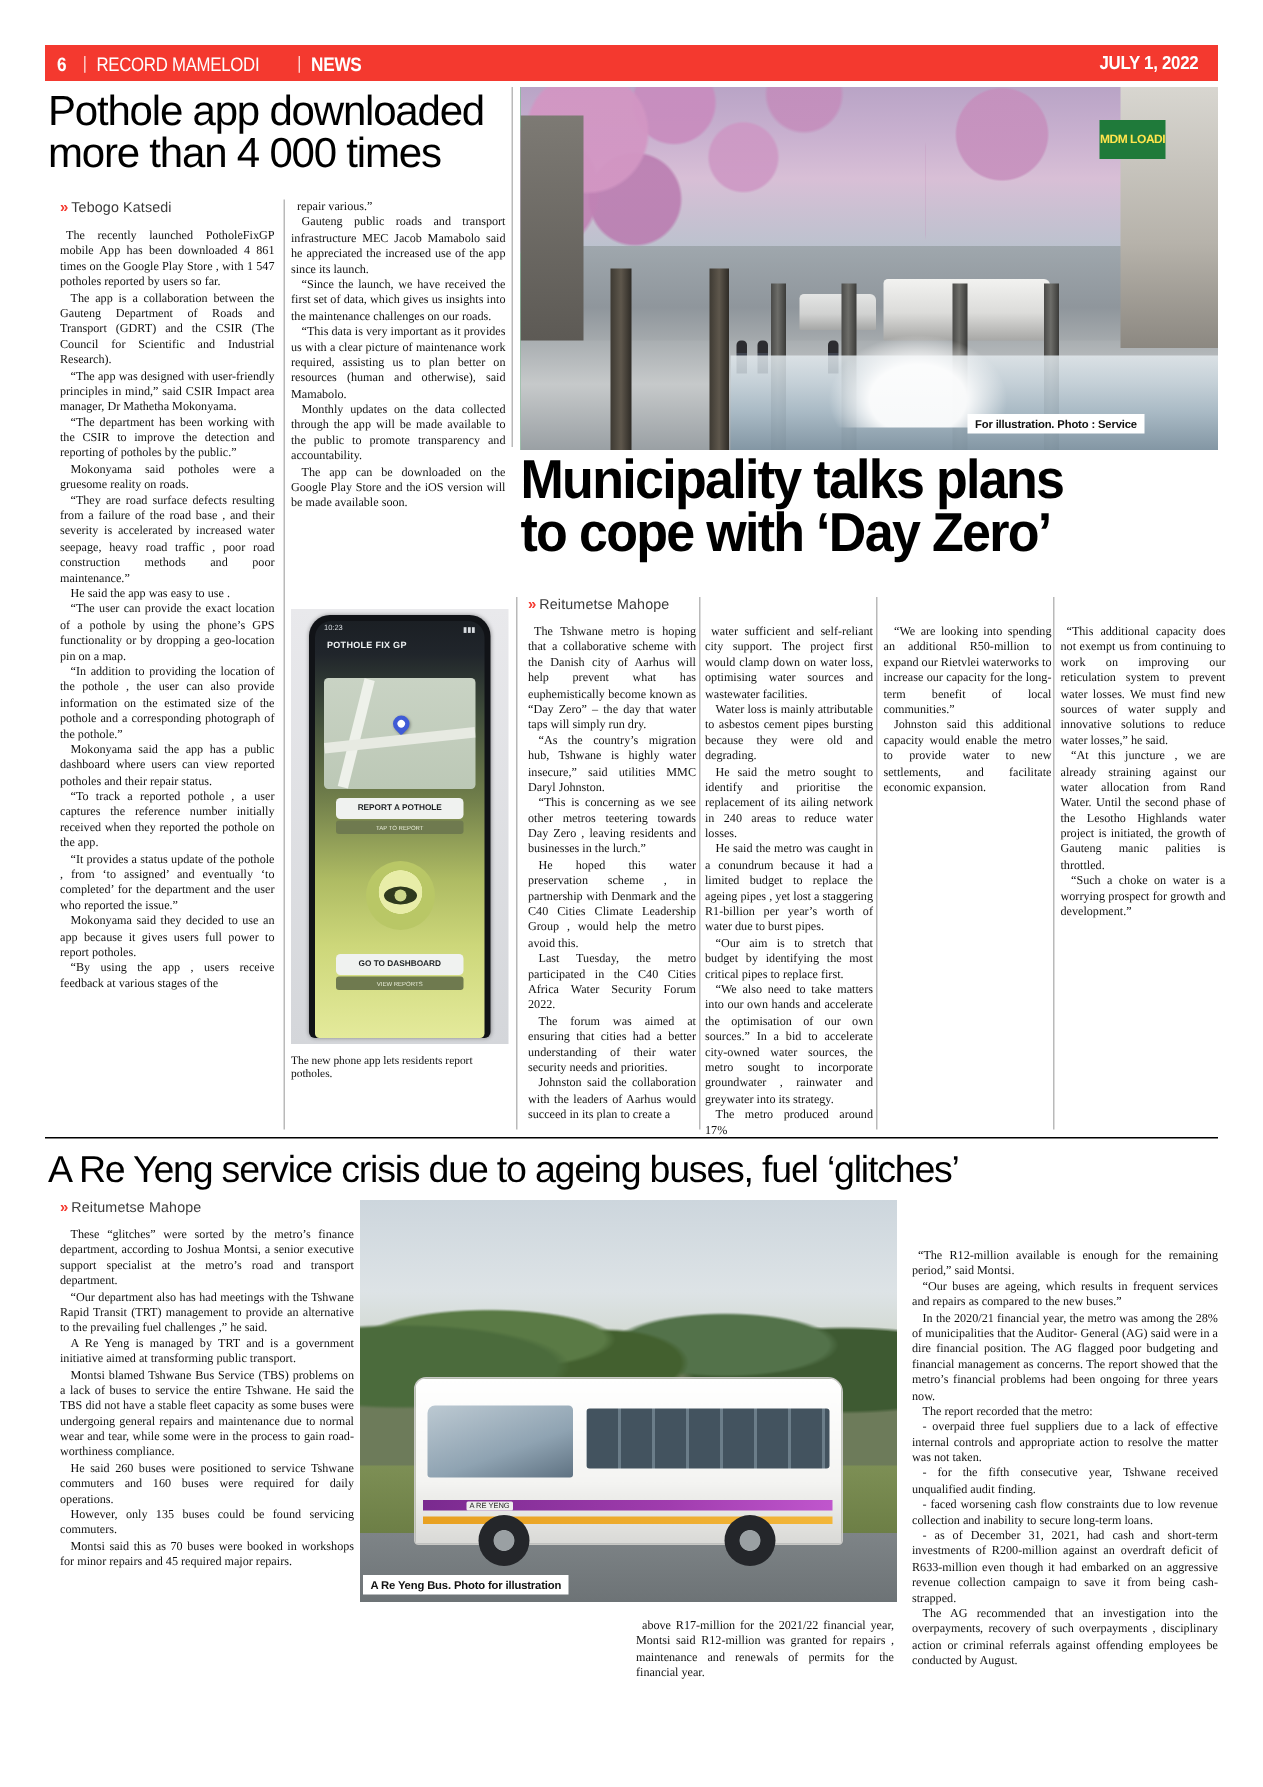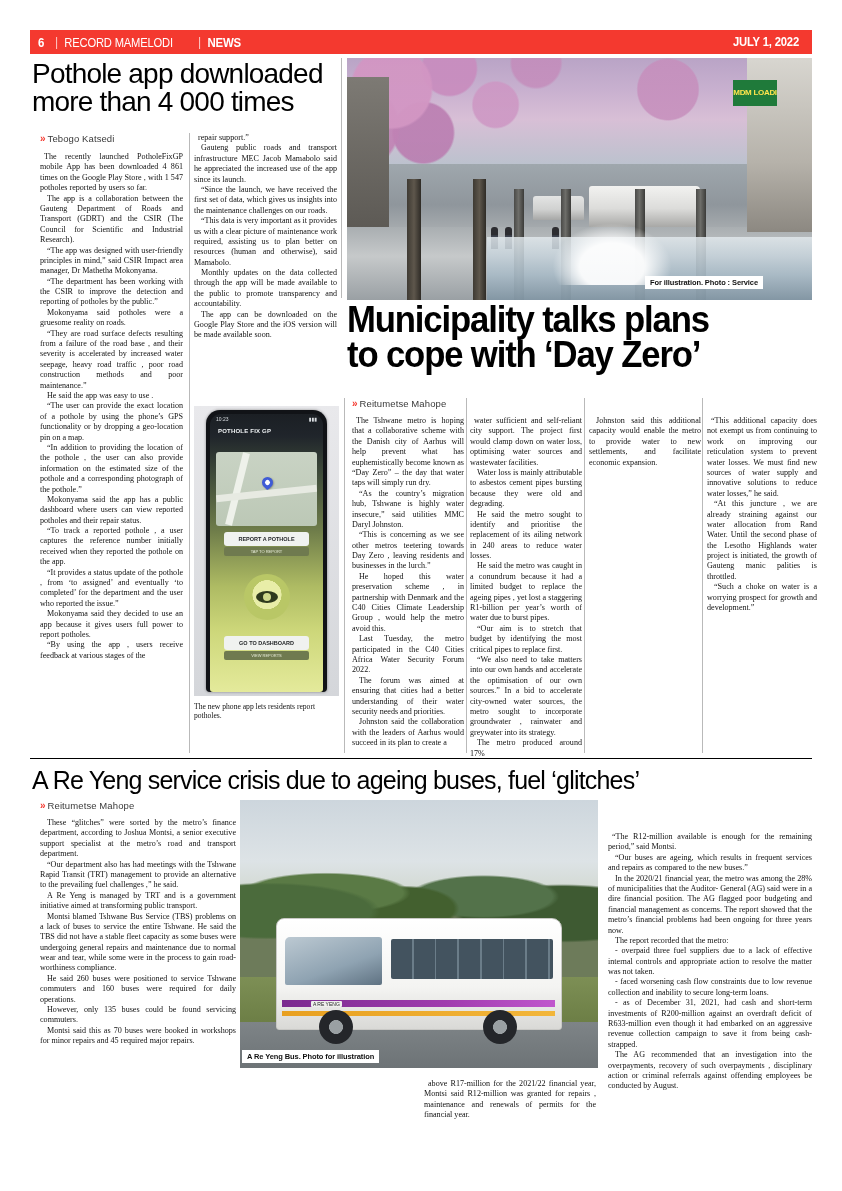--- a/index.html
+++ b/index.html
@@ -462,21 +462,21 @@
       <p>He said the app was easy to use .</p>
       <p>“The user can provide the exact location of a pothole by using the phone’s GPS functionality or by dropping a geo-location pin on a map.</p>
       <p>“In addition to providing the location of the pothole , the user can also provide information on the estimated size of the pothole and a corresponding photograph of the pothole.”</p>
       <p>Mokonyama said the app has a public dashboard where users can view reported potholes and their repair status.</p>
       <p>“To track a reported pothole , a user captures the reference number initially received when they reported the pothole on the app.</p>
       <p>“It provides a status update of the pothole , from ‘to assigned’ and eventually ‘to completed’ for the department and the user who reported the issue.”</p>
       <p>Mokonyama said they decided to use an app because it gives users full power to report potholes.</p>
       <p>“By using the app , users receive feedback at various stages of the</p>
     </div>
   <div class="bodytext" id="a1-col2">
-      <p class="first">repair support.”</p>
+      <p class="first">repair various.”</p>
       <p>Gauteng public roads and transport infrastructure MEC Jacob Mamabolo said he appreciated the increased use of the app since its launch.</p>
       <p>“Since the launch, we have received the first set of data, which gives us insights into the maintenance challenges on our roads.</p>
       <p>“This data is very important as it provides us with a clear picture of maintenance work required, assisting us to plan better on resources (human and otherwise), said Mamabolo.</p>
       <p>Monthly updates on the data collected through the app will be made available to the public to promote transparency and accountability.</p>
       <p>The app can be downloaded on the Google Play Store and the iOS version will be made available soon.</p>
     </div>
 
   <div id="hero-photo">
     <div class="ph-sky"></div>
     <div class="ph-blossom"></div>
@@ -526,20 +526,21 @@
   <div class="bodytext" id="a2-col2">
       <p class="first">water sufficient and self-reliant city support. The project first would clamp down on water loss, optimising water sources and wastewater facilities.</p>
       <p>Water loss is mainly attributable to asbestos cement pipes bursting because they were old and degrading.</p>
       <p>He said the metro sought to identify and prioritise the replacement of its ailing network in 240 areas to reduce water losses.</p>
       <p>He said the metro was caught in a conundrum because it had a limited budget to replace the ageing pipes , yet lost a staggering R1-billion per year’s worth of water due to burst pipes.</p>
       <p>“Our aim is to stretch that budget by identifying the most critical pipes to replace first.</p>
       <p>“We also need to take matters into our own hands and accelerate the optimisation of our own sources.” In a bid to accelerate city-owned water sources, the metro sought to incorporate groundwater , rainwater and greywater into its strategy.</p>
       <p>The metro produced around 17%</p>
     </div>
   <div class="bodytext" id="a2-col3">
+      <p>“We are looking into spending an additional R50-million to expand our Rietvlei waterworks to increase our capacity for the long-term benefit of local communities.”</p>
       <p>Johnston said this additional capacity would enable the metro to provide water to new settlements, and facilitate economic expansion.</p>
     </div>
   <div class="bodytext" id="a2-col4">
       <p class="first">“This additional capacity does not exempt us from continuing to work on improving our reticulation system to prevent water losses. We must find new sources of water supply and innovative solutions to reduce water losses,” he said.</p>
       <p>“At this juncture , we are already straining against our water allocation from Rand Water. Until the second phase of the Lesotho Highlands water project is initiated, the growth of Gauteng manic palities is throttled.</p>
       <p>“Such a choke on water is a worrying prospect for growth and development.”</p>
     </div>
 
   <div id="phone-photo">
     <div class="phone-body">
@@ -592,20 +593,21 @@
     </div>
   <div class="bodytext" id="a3-col3">
       <p class="first">above R17-million for the 2021/22 financial year, Montsi said R12-million was granted for repairs , maintenance and renewals of permits for the financial year.</p>
     </div>
   <div class="bodytext" id="a3-col4">
       <p class="first">“The R12-million available is enough for the remaining period,” said Montsi.</p>
       <p>“Our buses are ageing, which results in frequent services and repairs as compared to the new buses.”</p>
       <p>In the 2020/21 financial year, the metro was among the 28% of municipalities that the Auditor- General (AG) said were in a dire financial position. The AG flagged poor budgeting and financial management as concerns. The report showed that the metro’s financial problems had been ongoing for three years now.</p>
       <p>The report recorded that the metro:</p>
       <p>- overpaid three fuel suppliers due to a lack of effective internal controls and appropriate action to resolve the matter was not taken.</p>
+      <p>- for the fifth consecutive year, Tshwane received unqualified audit finding.</p>
       <p>- faced worsening cash flow constraints due to low revenue collection and inability to secure long-term loans.</p>
       <p>- as of December 31, 2021, had cash and short-term investments of R200-million against an overdraft deficit of R633-million even though it had embarked on an aggressive revenue collection campaign to save it from being cash-strapped.</p>
       <p>The AG recommended that an investigation into the overpayments, recovery of such overpayments , disciplinary action or criminal referrals against offending employees be conducted by August.</p>
     </div>
 
   <div id="bus-photo">
     <div class="bus-sky"></div>
     <div class="bus-trees"></div>
     <div class="bus-grass"></div>
     <div class="bus-road"></div>

